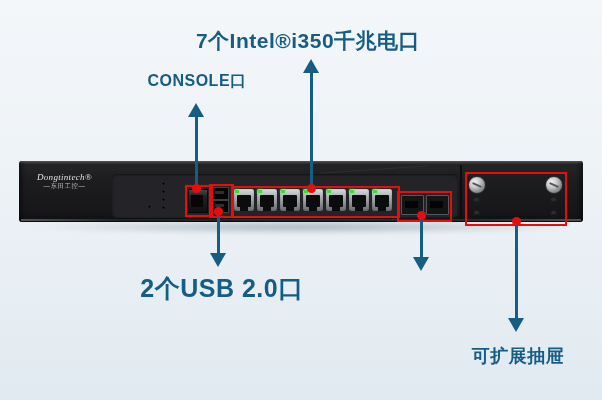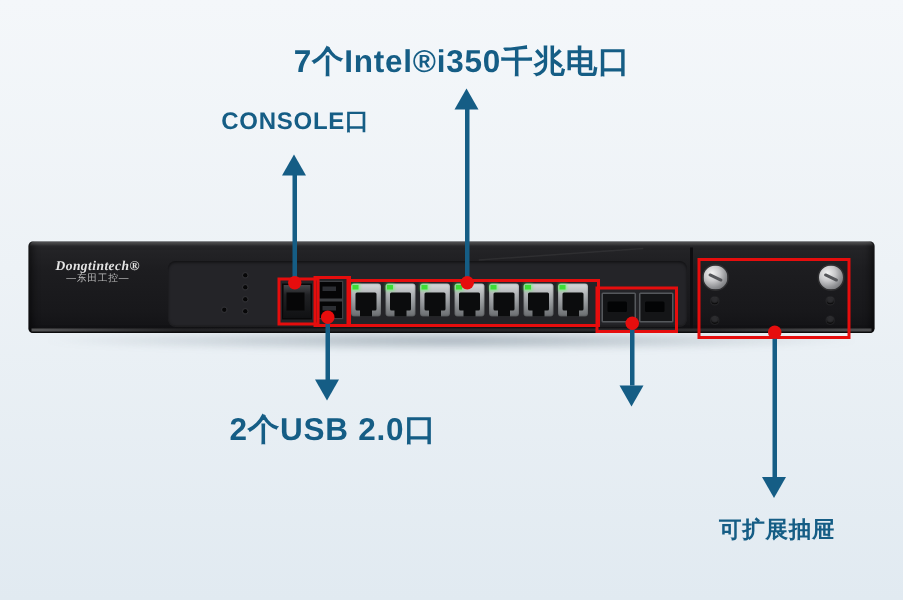--- a/index.html
+++ b/index.html
@@ -26,21 +26,21 @@
   .chassis{position:absolute;left:19px;top:161px;width:564px;height:61px;border-radius:3px;z-index:1;
     background:linear-gradient(180deg,#3b3b3f 0%,#242427 7%,#1d1d20 30%,#18181b 75%,#121215 100%);
     box-shadow:inset 3px 0 5px rgba(0,0,0,0.45),inset -3px 0 5px rgba(0,0,0,0.45);}
   .chassis::before{content:"";position:absolute;left:1px;right:1px;top:0;height:3px;
     background:linear-gradient(180deg,rgba(255,255,255,0.22),rgba(255,255,255,0));border-radius:3px 3px 0 0;}
   .chassis::after{content:"";position:absolute;left:2px;right:2px;bottom:1px;height:2px;
     background:linear-gradient(90deg,rgba(255,255,255,0.30),rgba(255,255,255,0.08) 18%,rgba(255,255,255,0.12) 82%,rgba(255,255,255,0.28));}
   .diag{position:absolute;height:1px;background:rgba(255,255,255,0.06);}
 
   .logo-block{position:absolute;left:18px;top:11px;color:#e4e4e4;text-align:center;}
-  .brand{font-family:"Liberation Serif","DejaVu Serif",serif;font-style:italic;font-weight:700;
+  .brand{font-family:"Liberation Serif","DejaVu Serif",serif;font-style:italic;font-weight:400;
     font-size:9px;letter-spacing:0.3px;line-height:10px;}
   .brand-sub{font-size:6.5px;color:#bdbdbd;line-height:8px;letter-spacing:0.5px;}
 
   .panel{position:absolute;left:93px;top:13px;width:346px;height:43px;background:#242428;
     border-radius:5px;box-shadow:inset 0 1px 2px rgba(0,0,0,0.55),0 1px 0 rgba(255,255,255,0.05);}
 
   .led-col{position:absolute;left:143px;top:21px;width:3px;height:28px;}
   .led-hole{position:absolute;width:3px;height:3px;border-radius:50%;background:#070708;
     box-shadow:0 0 1px rgba(255,255,255,0.30);}
   .lone-led{position:absolute;left:129px;top:44px;width:3px;height:3px;border-radius:50%;
@@ -76,22 +76,22 @@
   .screw-small{position:absolute;width:5px;height:5px;border-radius:50%;background:#2c2c2f;
     box-shadow:inset 0 -1px 1px rgba(0,0,0,0.8),0 0 1px rgba(255,255,255,0.25);}
 </style>
 </head>
 <body>
 
 <div class="stage" style="--accent: #155d85; --red: #e60d0d; --green: #3ddc35; --bg-top: #f4f7fa; --bg-bottom: #e1eaf1;">
 
   <div class="annotation" style="left:308px;top:27px;font-size:21px;">7个Intel®i350千兆电口</div>
   <div class="annotation" style="left:197px;top:71px;font-size:16px;">CONSOLE口</div>
-  <div class="annotation" style="left:222px;top:272px;font-size:21px;">2个USB 2.0口</div>
-  <div class="annotation" style="left:518px;top:344px;font-size:15px;font-family:Liberation Serif, serif;">可扩展抽屉</div>
+  <div class="annotation" style="left:222px;top:272px;font-size:25px;">2个USB 2.0口</div>
+  <div class="annotation" style="left:518px;top:344px;font-size:18px;font-family:Liberation Serif, serif;">可扩展抽屉</div>
 
   <div class="ahead up" style="left:303px;top:59px;"></div>
   <div class="aline" style="left:310px;top:72px;height:116px;"></div>
   <div class="ahead up" style="left:188px;top:103px;"></div>
   <div class="aline" style="left:195px;top:116px;height:72px;"></div>
   <div class="aline" style="left:217px;top:212px;height:42px;"></div>
   <div class="ahead down" style="left:210px;top:253px;"></div>
   <div class="aline" style="left:420px;top:218px;height:39px;"></div>
   <div class="ahead down" style="left:413px;top:257px;"></div>
   <div class="aline" style="left:515px;top:222px;height:97px;"></div>

